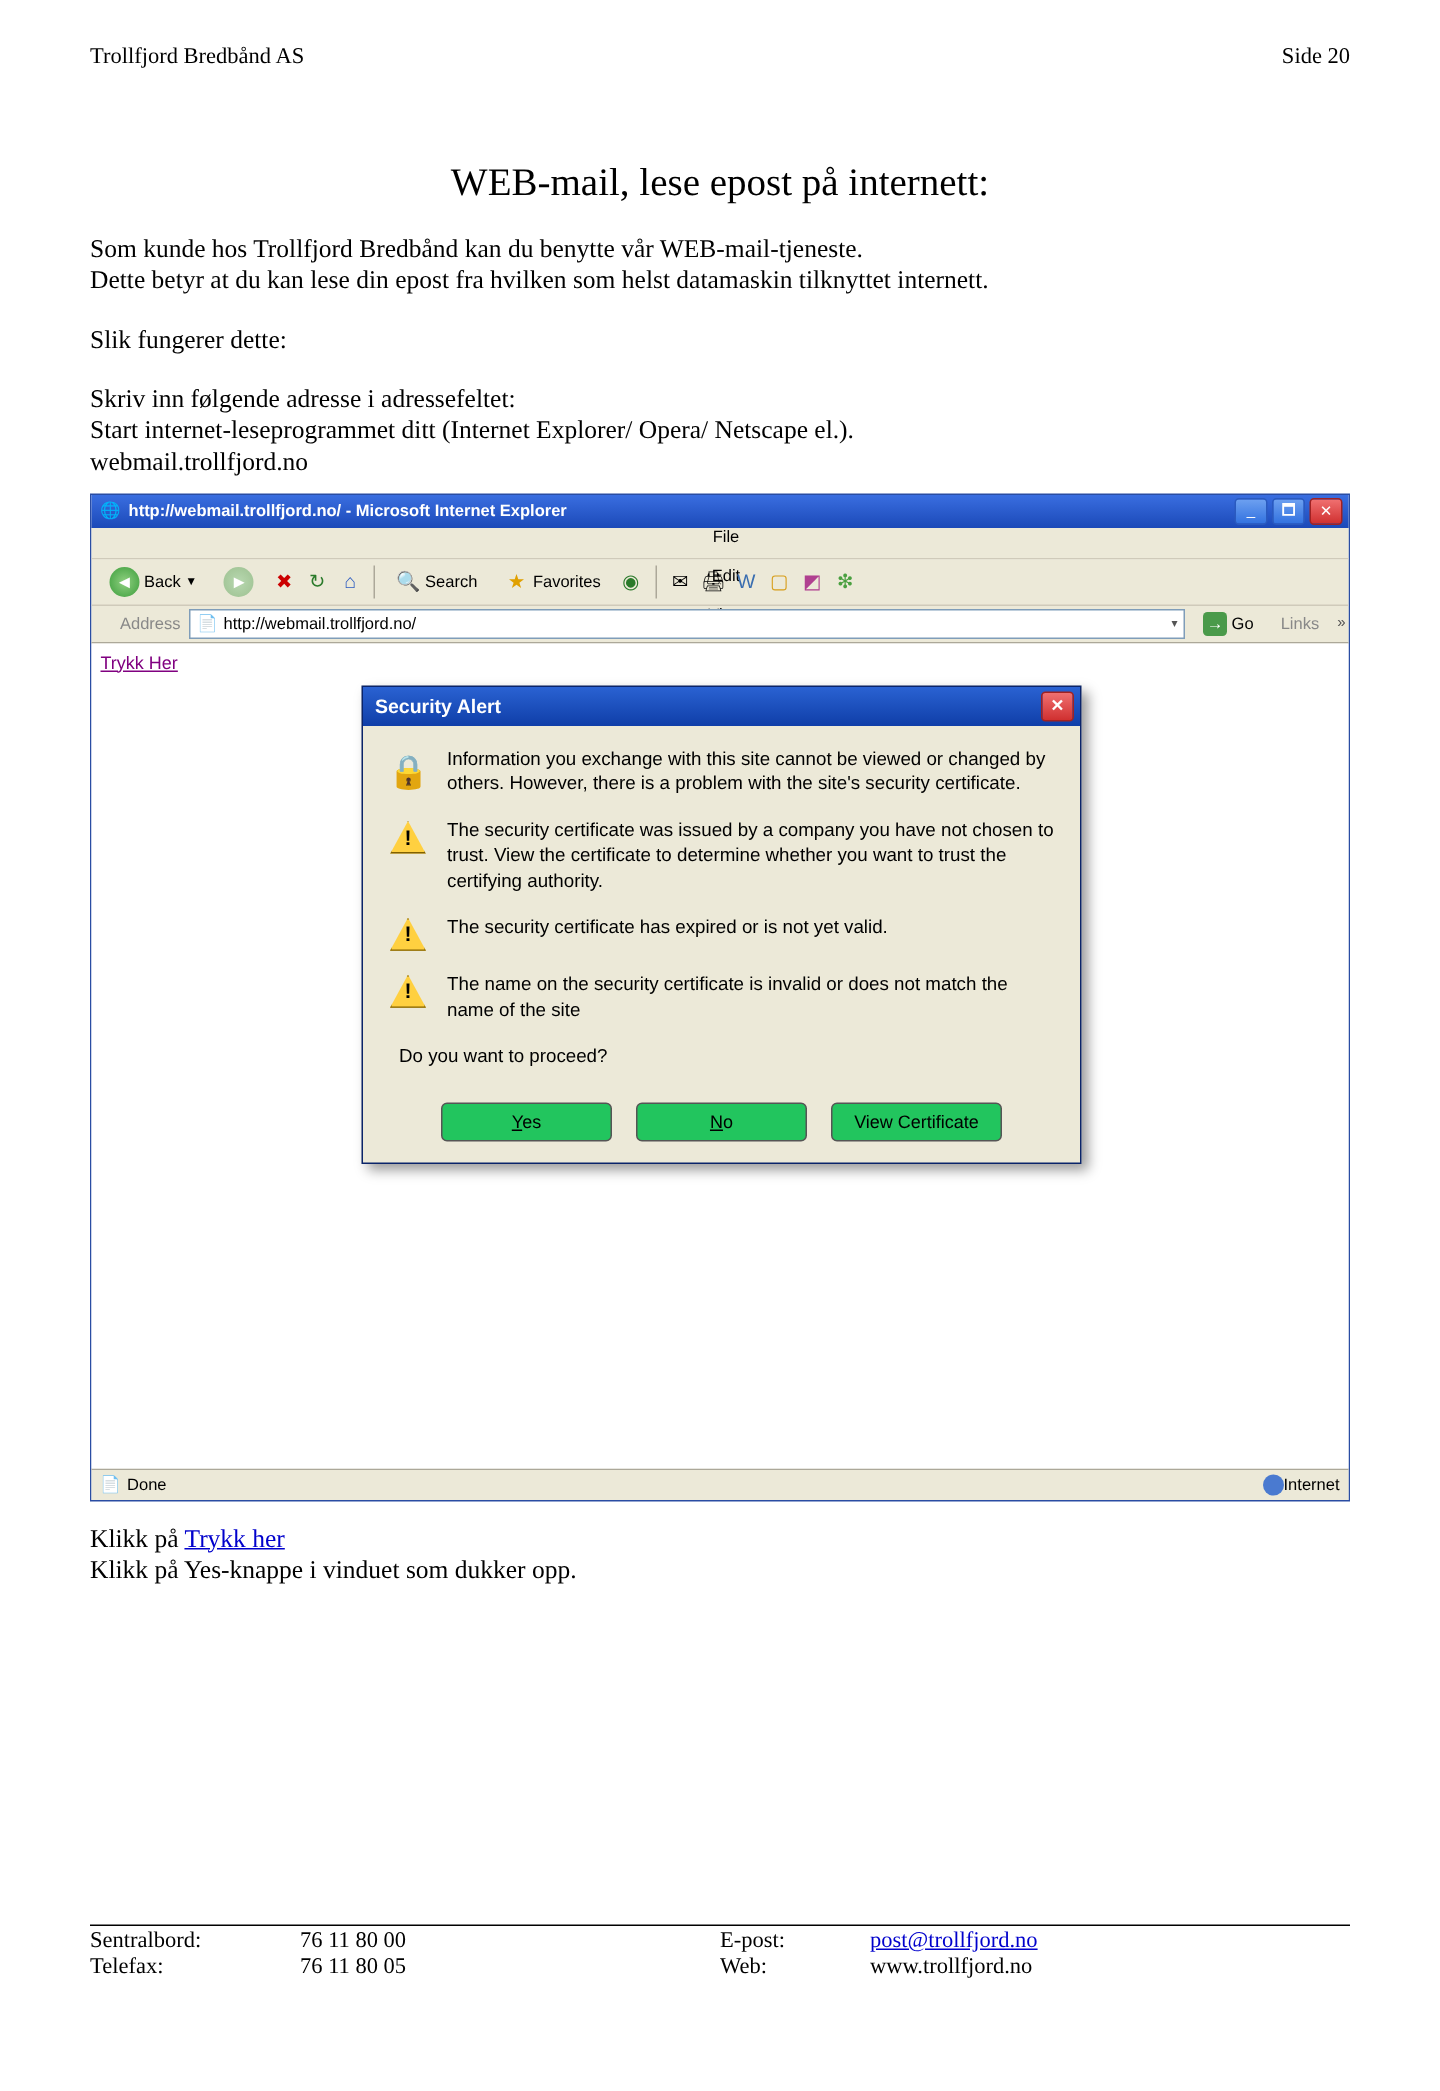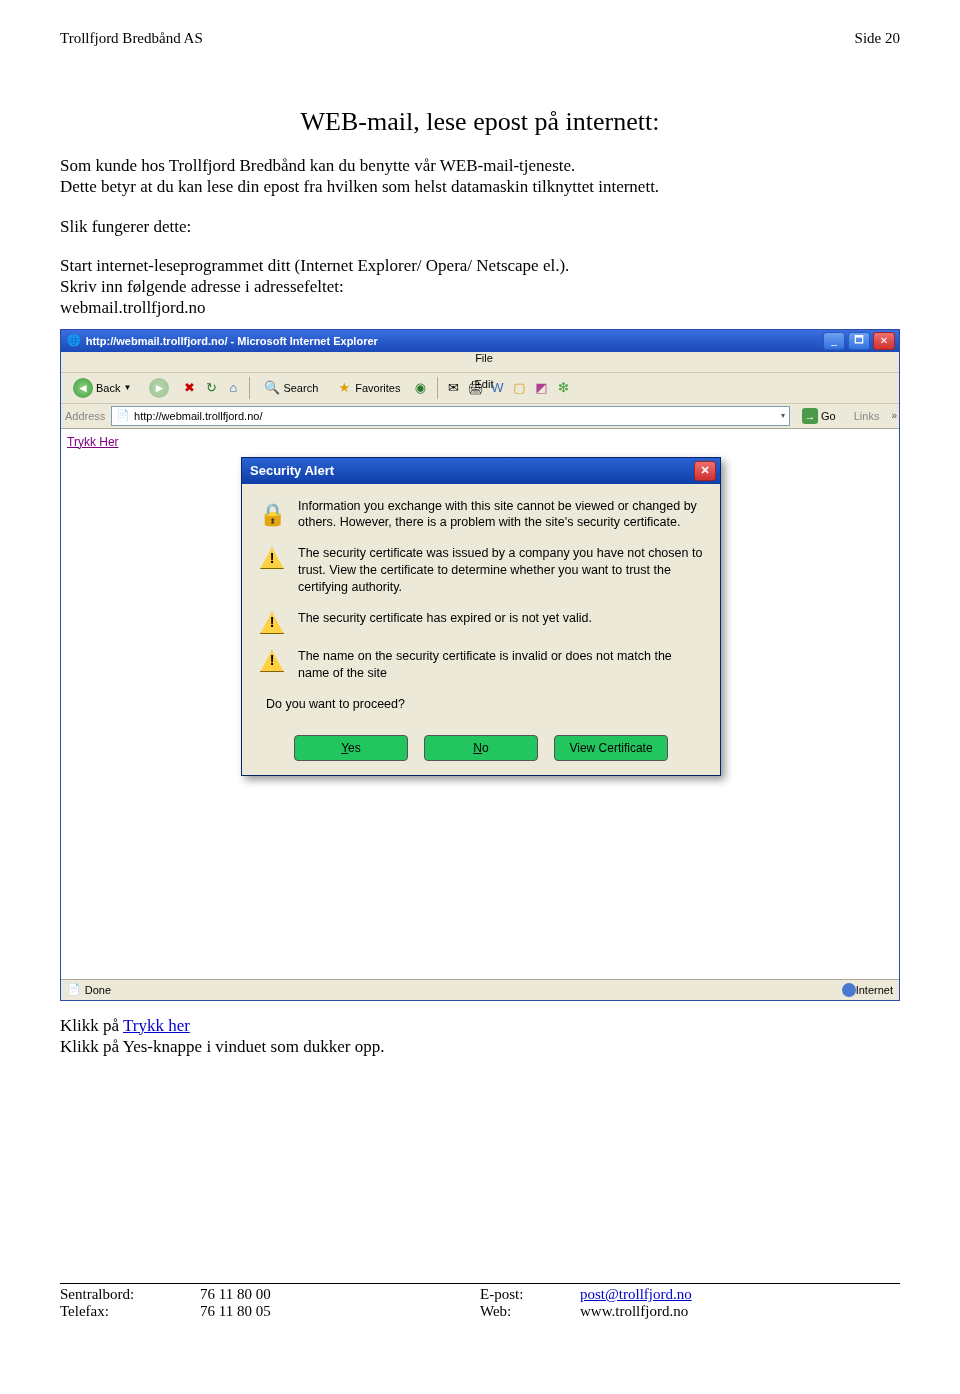--- a/index.html
+++ b/index.html
@@ -88,21 +88,21 @@
   }
   .tb-ico {
     width:16px; height:16px;
     display:flex; align-items:center; justify-content:center;
     font-size:13px;
   }
   .addrbar {
     background:#ece9d8;
     height:24px;
     display:flex; align-items:center;
-    padding-left:4px; gap:6px;
+    padding-left:19px; gap:6px;
     border-bottom:1px solid #aca899;
   }
   .addrlabel { color:#888; }
   .addrbox {
     flex:1; background:#fff; border:1px solid #7f9db9;
     height:18px; display:flex; align-items:center; padding:0 4px;
     gap:4px;
   }
   .go-btn {
     display:flex; align-items:center; gap:3px;
@@ -213,22 +213,22 @@
     <span>Trollfjord Bredbånd AS</span>
     <span>Side 20</span>
   </div>
 
   <div class="title">WEB-mail, lese epost på internett:</div>
 
   <div class="para" style="white-space:pre-line">Som kunde hos Trollfjord Bredbånd kan du benytte vår WEB-mail-tjeneste.
 Dette betyr at du kan lese din epost fra hvilken som helst datamaskin tilknyttet internett.</div>
   <div class="para">Slik fungerer dette:</div>
   <div style="font-size:17px; line-height:1.25;">
+    <div>Skriv inn følgende adresse i adressefeltet:</div>
     <div>Start internet-leseprogrammet ditt (Internet Explorer/ Opera/ Netscape el.).</div>
-    <div>Skriv inn følgende adresse i adressefeltet:</div>
     <div>webmail.trollfjord.no</div>
   </div>
 
   <div style="height:10px"></div>
 
   <div class="browser">
     <div class="titlebar">
       <span style="display:flex; align-items:center; gap:5px;">
         <span>🌐</span>
         <span style="font-weight:bold">http://webmail.trollfjord.no/ - Microsoft Internet Explorer</span>

